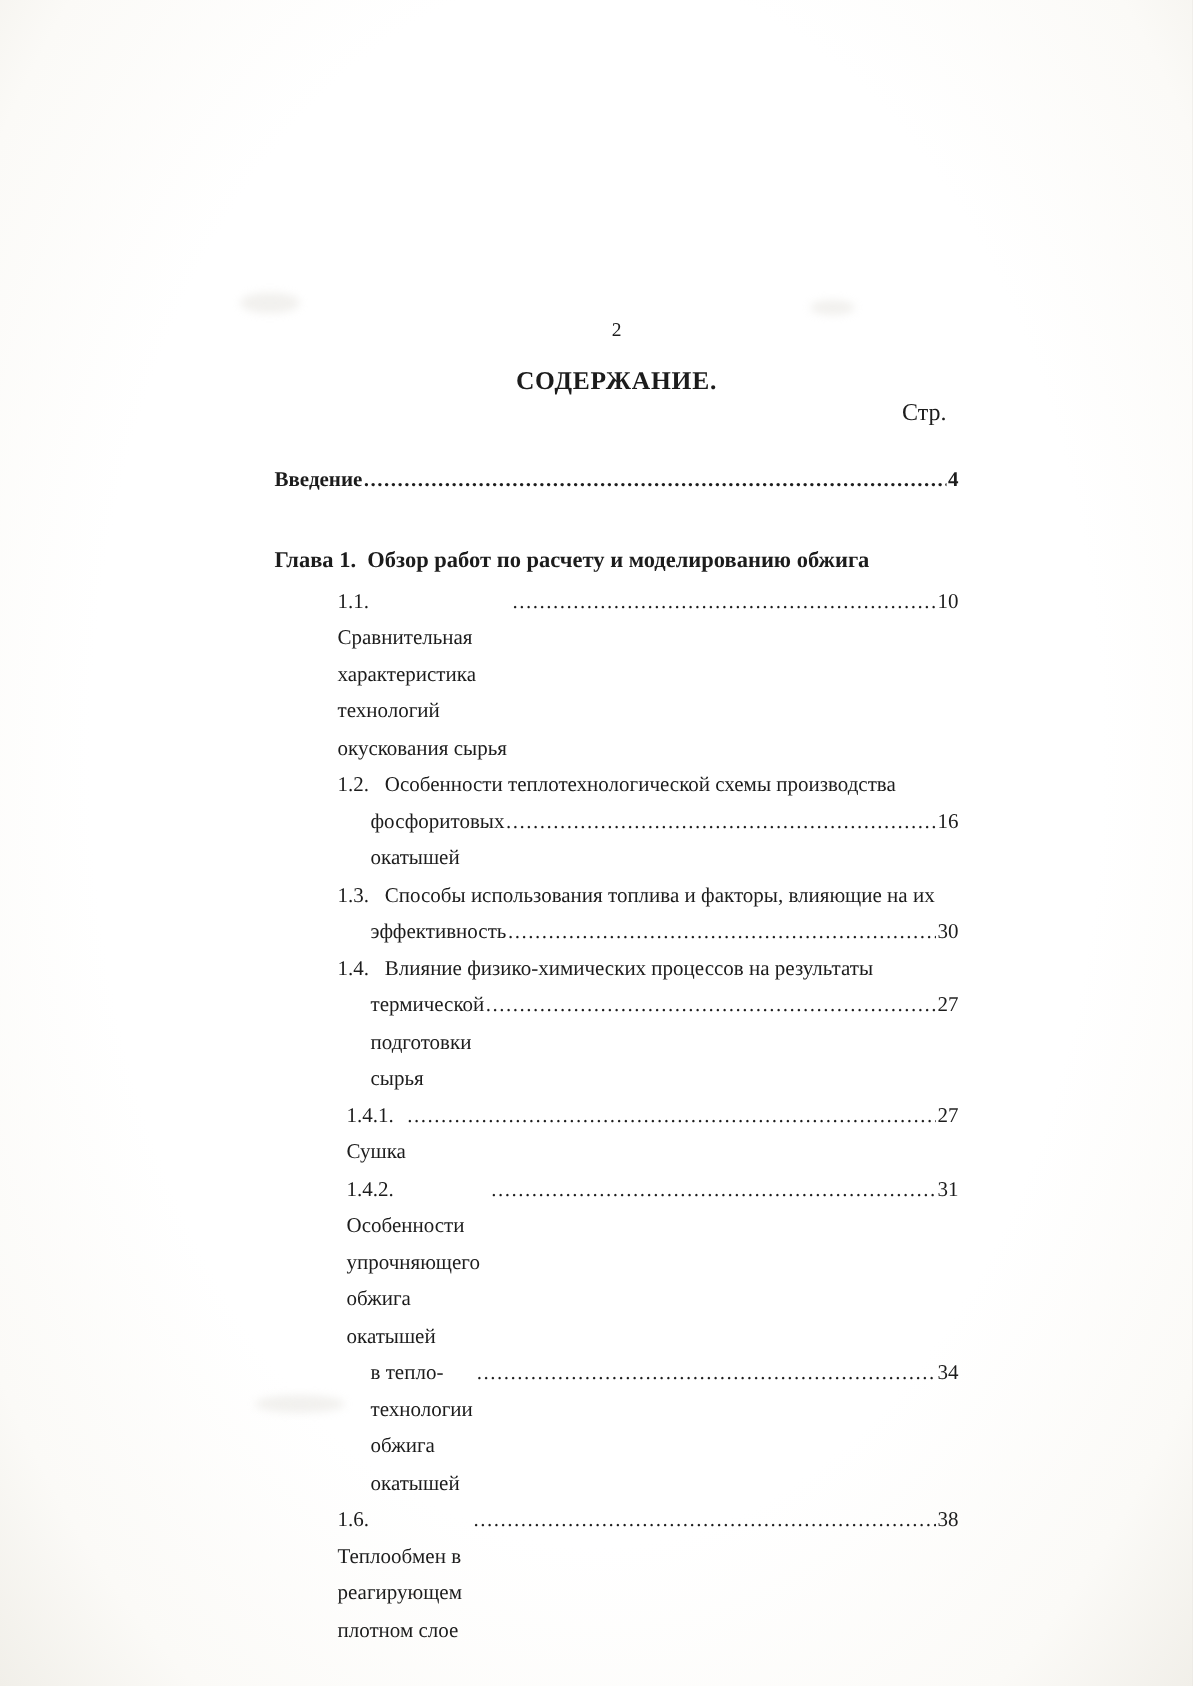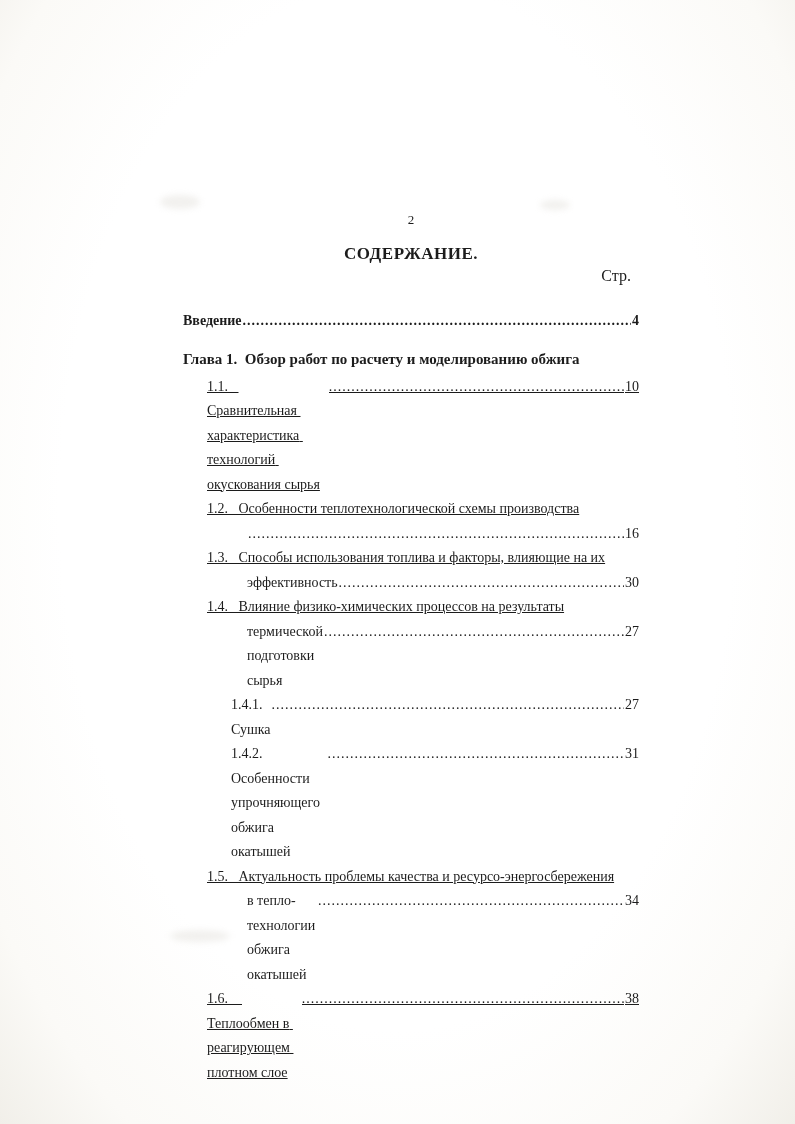--- a/index.html
+++ b/index.html
@@ -59,23 +59,23 @@
     min-width:10px;
     margin:0 1px;
   }
   .toc-line .toc-page{flex:0 0 auto;}
   .kind-intro .toc-line{font-weight:bold;margin-top:24px;justify-content:space-between;}
   .kind-chapter .toc-line{
     font-weight:bold;
     font-size:15px;
     line-height:27px;
   }
-  .kind-chapter{margin-top:12px;margin-bottom:2px;}
+  .kind-chapter{margin-top:27px;margin-bottom:2px;}
   .indent-root{margin-left:0;}
-  .indent-l1{margin-left:24px;text-decoration:underline;}
+  .indent-l1{margin-left:42px;}
   .indent-l1cont{margin-left:64px;}
   .indent-l2{margin-left:48px;}
 </style>
 </head>
 <body>
 
 <div class="scan-page">
   <div class="scan-artifact" style="left:160px;top:195px;width:40px;height:14px;"></div>
   <div class="scan-artifact" style="left:540px;top:200px;width:30px;height:10px;"></div>
   <div class="scan-artifact" style="left:170px;top:930px;width:60px;height:12px;"></div>
@@ -89,38 +89,37 @@
           <div class="toc-line indent-root"><span class="toc-text">Введение</span><span class="dot-leader">............................................................................................................................................................................................................................</span><span class="toc-page">4</span></div>
         </div>
         <div class="toc-entry kind-chapter">
           <div class="toc-line indent-root"><span class="toc-text">Глава 1.  Обзор работ по расчету и моделированию обжига</span></div>
         </div>
         <div class="toc-entry kind-item">
           <div class="toc-line indent-l1"><span class="toc-text">1.1.   Сравнительная характеристика технологий окускования сырья</span><span class="dot-leader">............................................................................................................................................................................................................................</span><span class="toc-page">10</span></div>
         </div>
         <div class="toc-entry kind-item">
           <div class="toc-line indent-l1"><span class="toc-text">1.2.   Особенности теплотехнологической схемы производства</span></div>
-          <div class="toc-line indent-l1cont"><span class="dot-leader">............................................................................................................................................................................................................................</span><span class="toc-page">16</span></div>
+          <div class="toc-line indent-l1cont"><span class="toc-text">фосфоритовых окатышей</span><span class="dot-leader">............................................................................................................................................................................................................................</span><span class="toc-page">16</span></div>
         </div>
         <div class="toc-entry kind-item">
           <div class="toc-line indent-l1"><span class="toc-text">1.3.   Способы использования топлива и факторы, влияющие на их</span></div>
           <div class="toc-line indent-l1cont"><span class="toc-text">эффективность</span><span class="dot-leader">............................................................................................................................................................................................................................</span><span class="toc-page">30</span></div>
         </div>
         <div class="toc-entry kind-item">
           <div class="toc-line indent-l1"><span class="toc-text">1.4.   Влияние физико-химических процессов на результаты</span></div>
           <div class="toc-line indent-l1cont"><span class="toc-text">термической подготовки сырья</span><span class="dot-leader">............................................................................................................................................................................................................................</span><span class="toc-page">27</span></div>
         </div>
         <div class="toc-entry kind-item">
           <div class="toc-line indent-l2"><span class="toc-text">1.4.1.  Сушка</span><span class="dot-leader">............................................................................................................................................................................................................................</span><span class="toc-page">27</span></div>
         </div>
         <div class="toc-entry kind-item">
           <div class="toc-line indent-l2"><span class="toc-text">1.4.2.  Особенности упрочняющего обжига окатышей</span><span class="dot-leader">............................................................................................................................................................................................................................</span><span class="toc-page">31</span></div>
         </div>
         <div class="toc-entry kind-item">
-          <div class="toc-line indent-l1"><span class="toc-text">1.5.   Актуальность проблемы качества и ресурсо-энергосбережения</span></div>
           <div class="toc-line indent-l1cont"><span class="toc-text">в тепло-технологии обжига окатышей</span><span class="dot-leader">............................................................................................................................................................................................................................</span><span class="toc-page">34</span></div>
         </div>
         <div class="toc-entry kind-item">
           <div class="toc-line indent-l1"><span class="toc-text">1.6.    Теплообмен в реагирующем плотном слое</span><span class="dot-leader">............................................................................................................................................................................................................................</span><span class="toc-page">38</span></div>
         </div>
       </div>
   </div>
 </div>
 
 </body></html>

